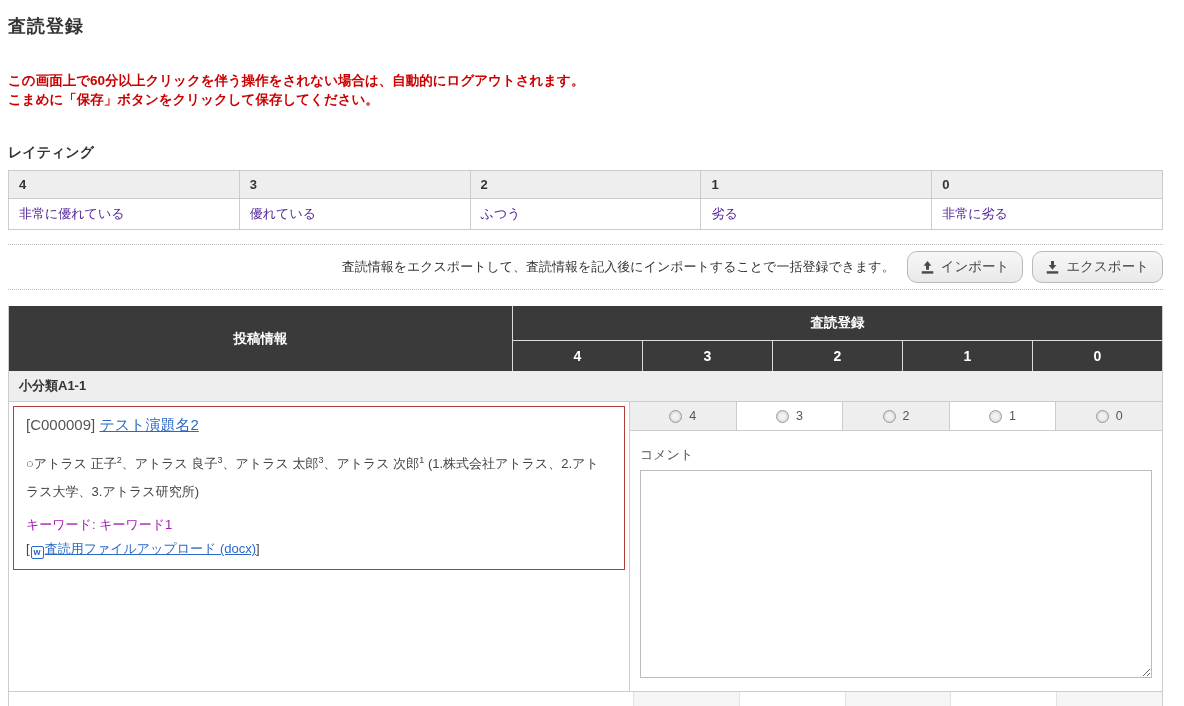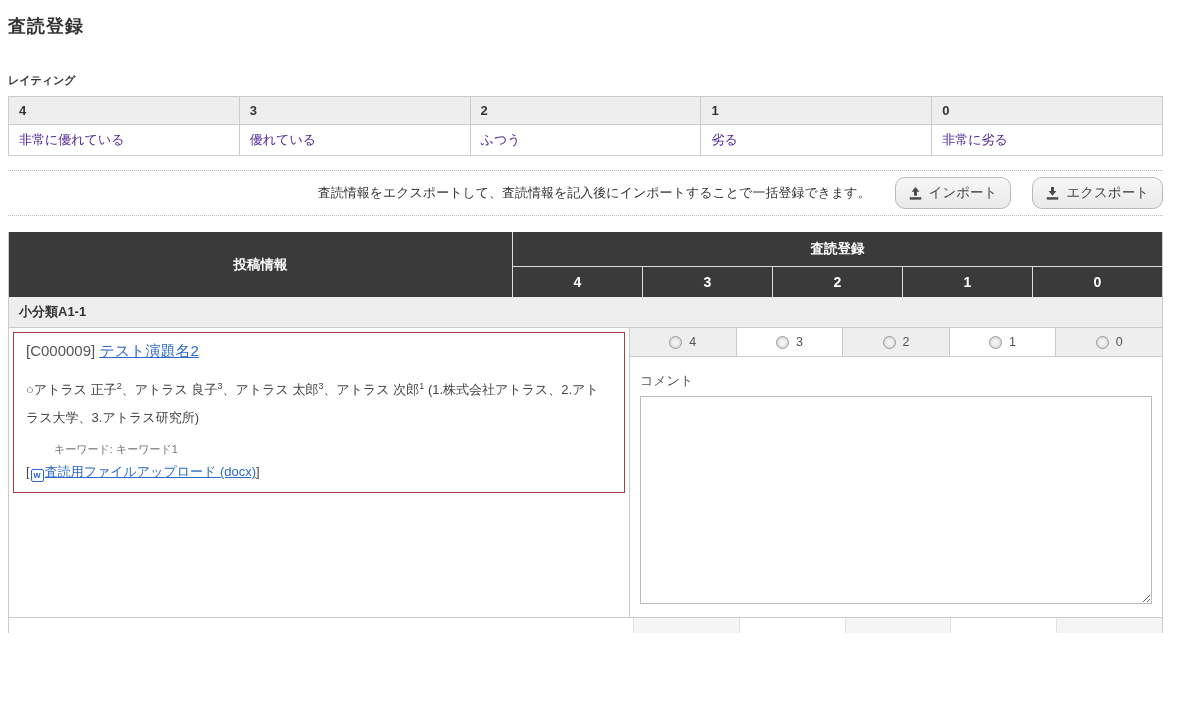--- a/index.html
+++ b/index.html
@@ -11,33 +11,33 @@
   }
   .page { width: 1163px; padding-left: 8px; }
 
   
   .page-title { font-size: 18px; font-weight: bold; color: #333; margin-top: 14px; letter-spacing: 1px; }
 
   
   .warning { margin-top: 33px; color: #cc0000; font-weight: bold; font-size: 13.5px; line-height: 19px; }
 
   
-  .rating-heading { margin-top: 35px; font-weight: bold; font-size: 11px; }
+  .rating-heading { margin-top: 35px; font-weight: bold; font-size: 14px; }
   table.legend { border-collapse: collapse; width: 1155px; margin-top: 8px; table-layout: fixed; }
   table.legend th, table.legend td {
     border: 1px solid #ccc; text-align: left; padding: 6px 10px; font-size: 13px;
   }
   table.legend th { background: #eeeeee; font-weight: bold; color: #333; }
   table.legend td { background: #fff; color: #4c1d95; }
 
   
   .export-bar {
     margin-top: 14px; width: 1155px;
     border-top: 1px dotted #bbb; border-bottom: 1px dotted #bbb;
-    padding: 6px 0; display: flex; justify-content: flex-end; align-items: center; gap: 21px;
+    padding: 6px 0; display: flex; justify-content: flex-end; align-items: center; gap: 9px;
   }
   .export-desc { color: #333; font-size: 13px; margin-right: 3px; }
   .btn {
     display: inline-flex; align-items: center; gap: 7px;
     background: linear-gradient(#f7f7f7, #e9e9e9);
     border: 1px solid #b9b9b9; border-radius: 10px;
     padding: 6px 13px; font-size: 13.5px; color: #444; cursor: pointer;
     font-family: inherit;
   }
   .btn svg { display: block; }
@@ -54,21 +54,21 @@
 
   .mt-category { background: #eeeeee; font-weight: bold; color: #333; padding: 6px 10px; border-bottom: 1px solid #ccc; font-size: 13px; }
 
   .mt-entry { display: flex; height: 290px; border-bottom: 1px solid #ccc; }
   .mt-left { width: 625px; border-right: 1px solid #ccc; background: #fff; }
   .entry-card { margin: 4px; border: 1px solid #b03b3b; padding: 9px 12px 10px 12px; min-height: 136px; }
   .entry-line1 { font-size: 15px; color: #555; }
   a.title-link, a.file-link { color: #2a68c9; text-decoration: underline; cursor: pointer; }
   .entry-authors { margin-top: 11px; font-size: 13px; color: #444; line-height: 28px; width: 585px; }
   .entry-authors sup { font-size: 9px; }
-  .entry-keywords { margin-top: 10px; font-size: 11px; color: #737373; margin-left: 28px; }
+  .entry-keywords { margin-top: 10px; font-size: 13px; color: #a21caf; }
   .entry-file { margin-top: 6px; font-size: 13px; color: #444; }
   .docx-icon {
     display: inline-block; width: 13px; height: 13px; vertical-align: -2px; margin: 0 1px;
     border: 1px solid #2a68c9; border-radius: 2px; color: #2a68c9;
     font-size: 9px; font-weight: bold; line-height: 11px; text-align: center;
   }
 
   .mt-rightcell { flex: 1; display: flex; flex-direction: column; background: #fff; }
   .radio-row { display: flex; height: 29px; border-bottom: 1px solid #ccc; }
   .radio-cell { flex: 1; display: flex; align-items: center; justify-content: center; gap: 7px; font-size: 12.5px; color: #555; }
@@ -96,20 +96,24 @@
   .mt-entry-partial .p-cell + .p-cell { border-left: 1px solid #ccc; }
   .mt-entry-partial .p-cell.alt { background: #ededed; }
 </style>
 </head>
 <body>
 
 <div class="page">
 
   <h1 class="page-title">査読登録</h1>
 
+  <div class="warning">
+    <div>この画面上で60分以上クリックを伴う操作をされない場合は、自動的にログアウトされます。</div>
+    <div>こまめに「保存」ボタンをクリックして保存してください。</div>
+  </div>
 
   <div class="rating-heading">レイティング</div>
 
   <table class="legend">
     <tbody>
         <tr>
       <th>4</th>
       <th>3</th>
       <th>2</th>
       <th>1</th>

